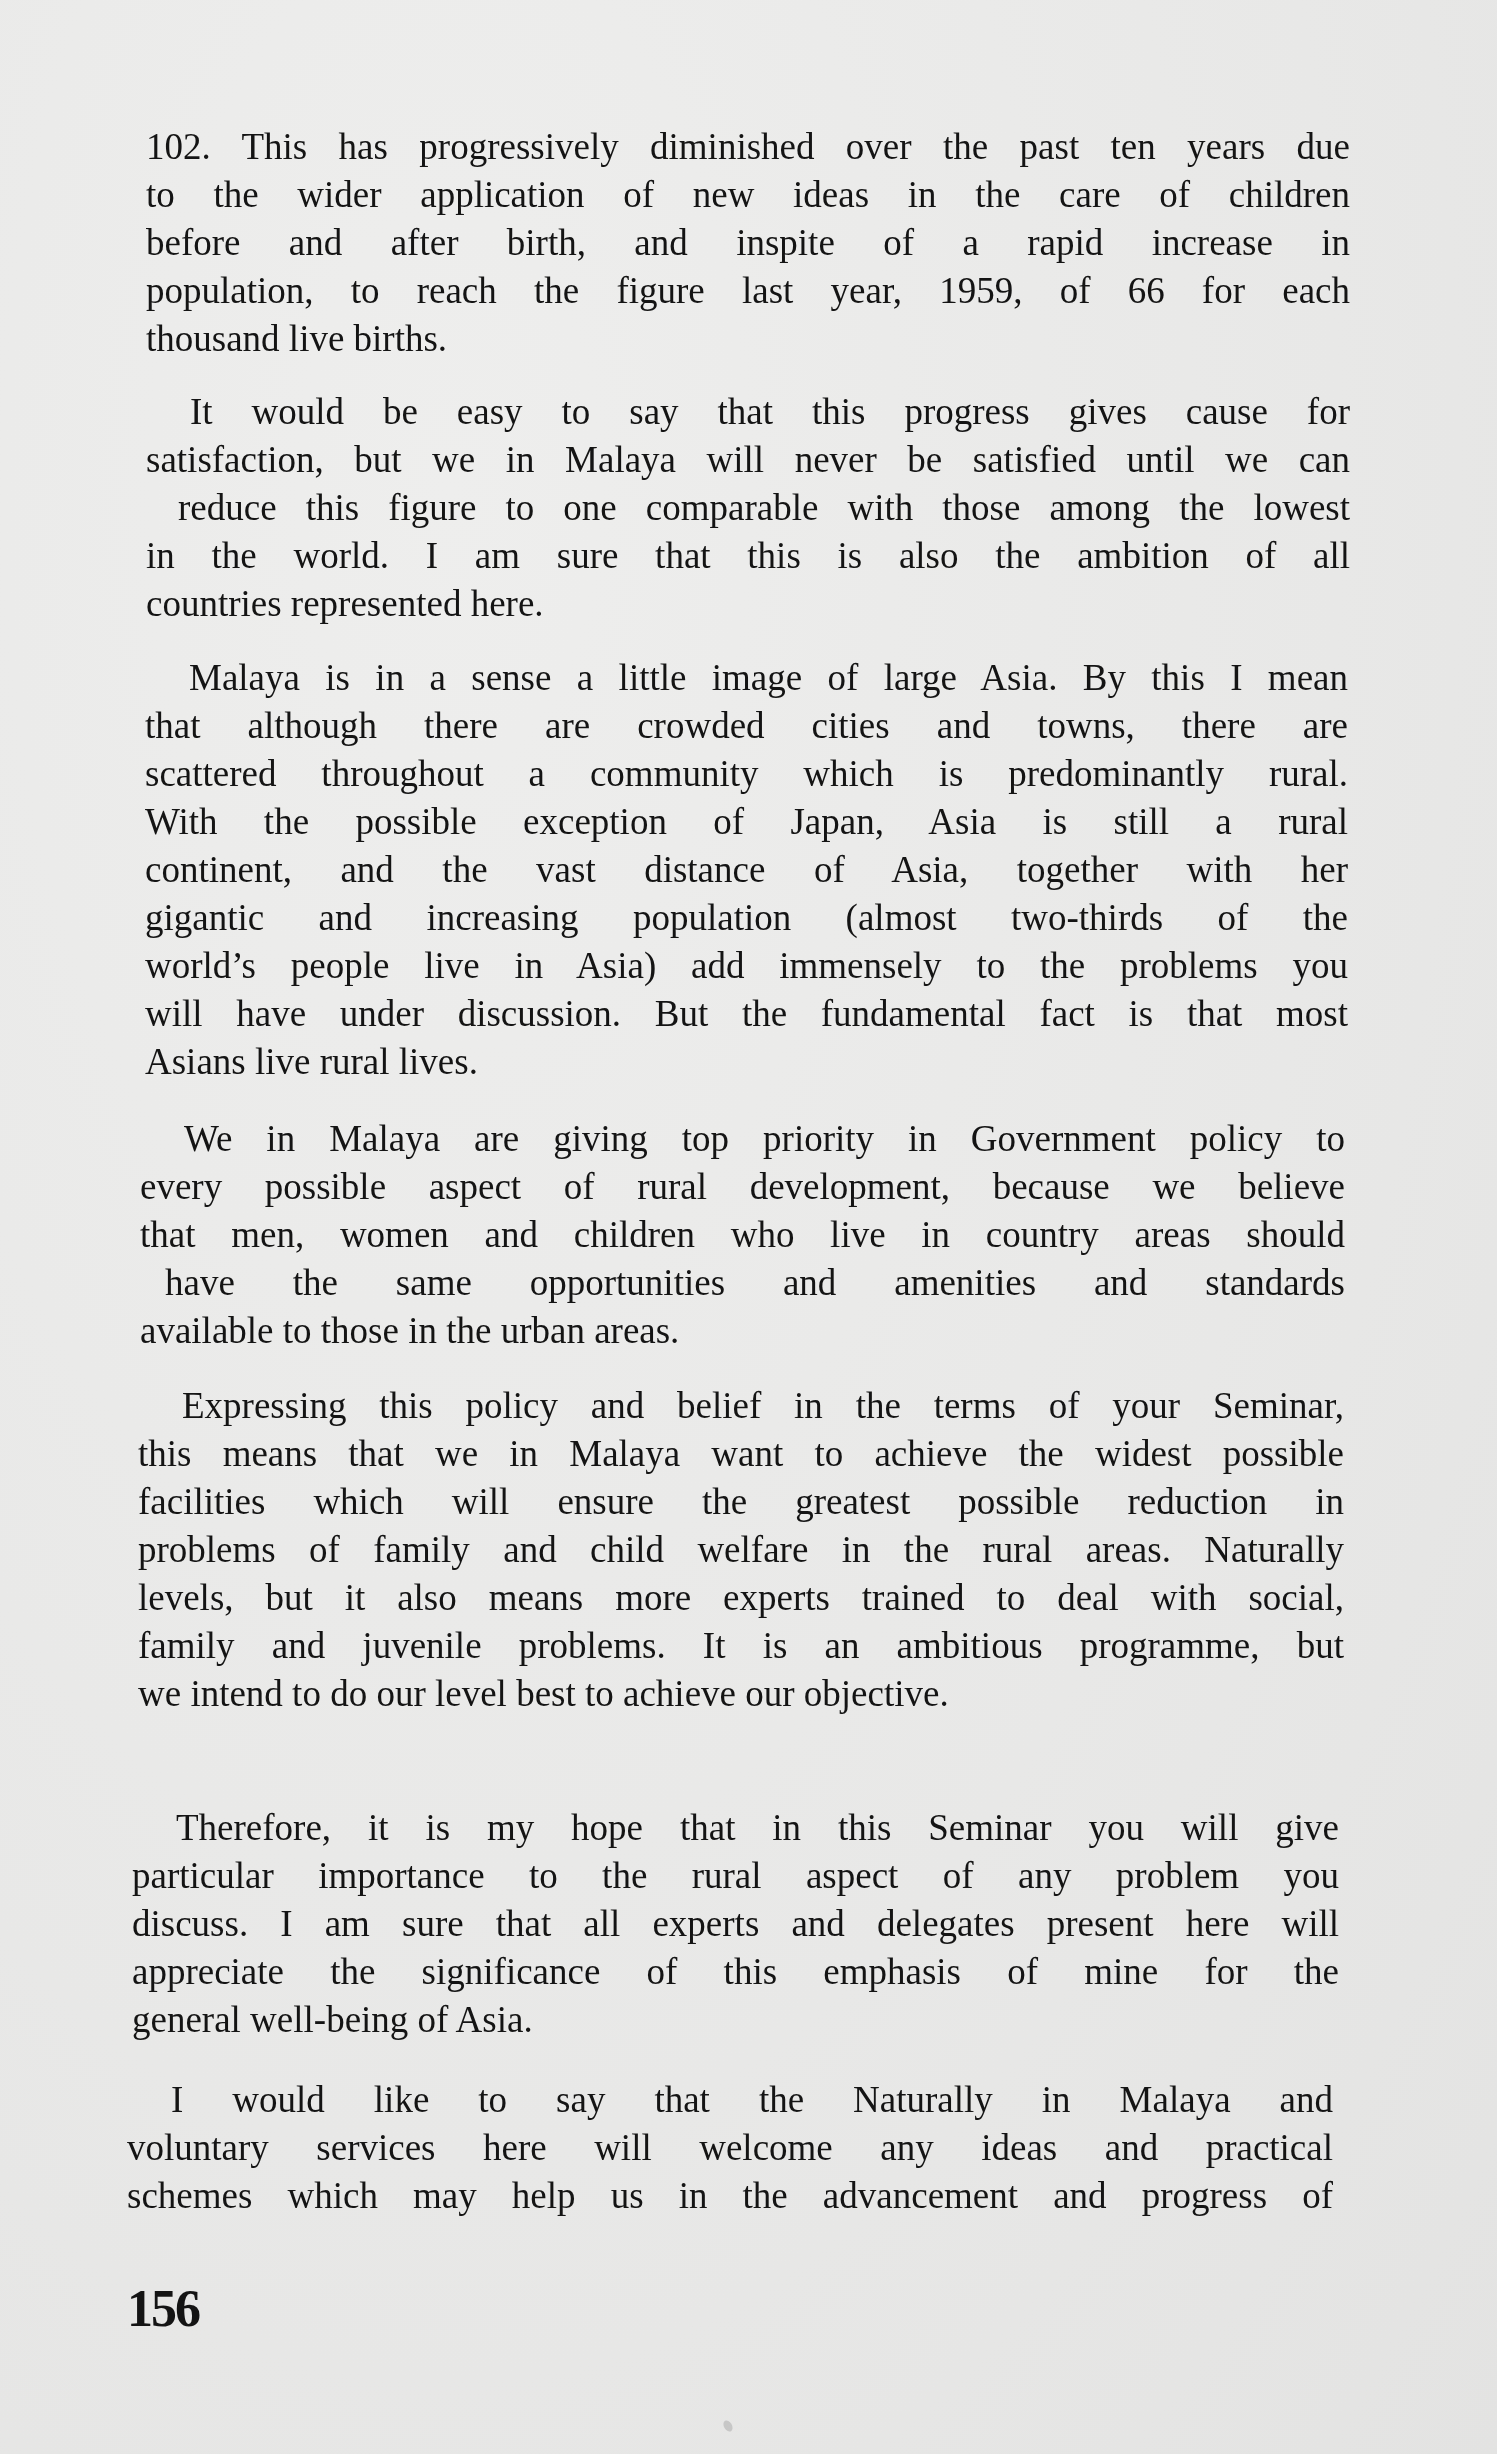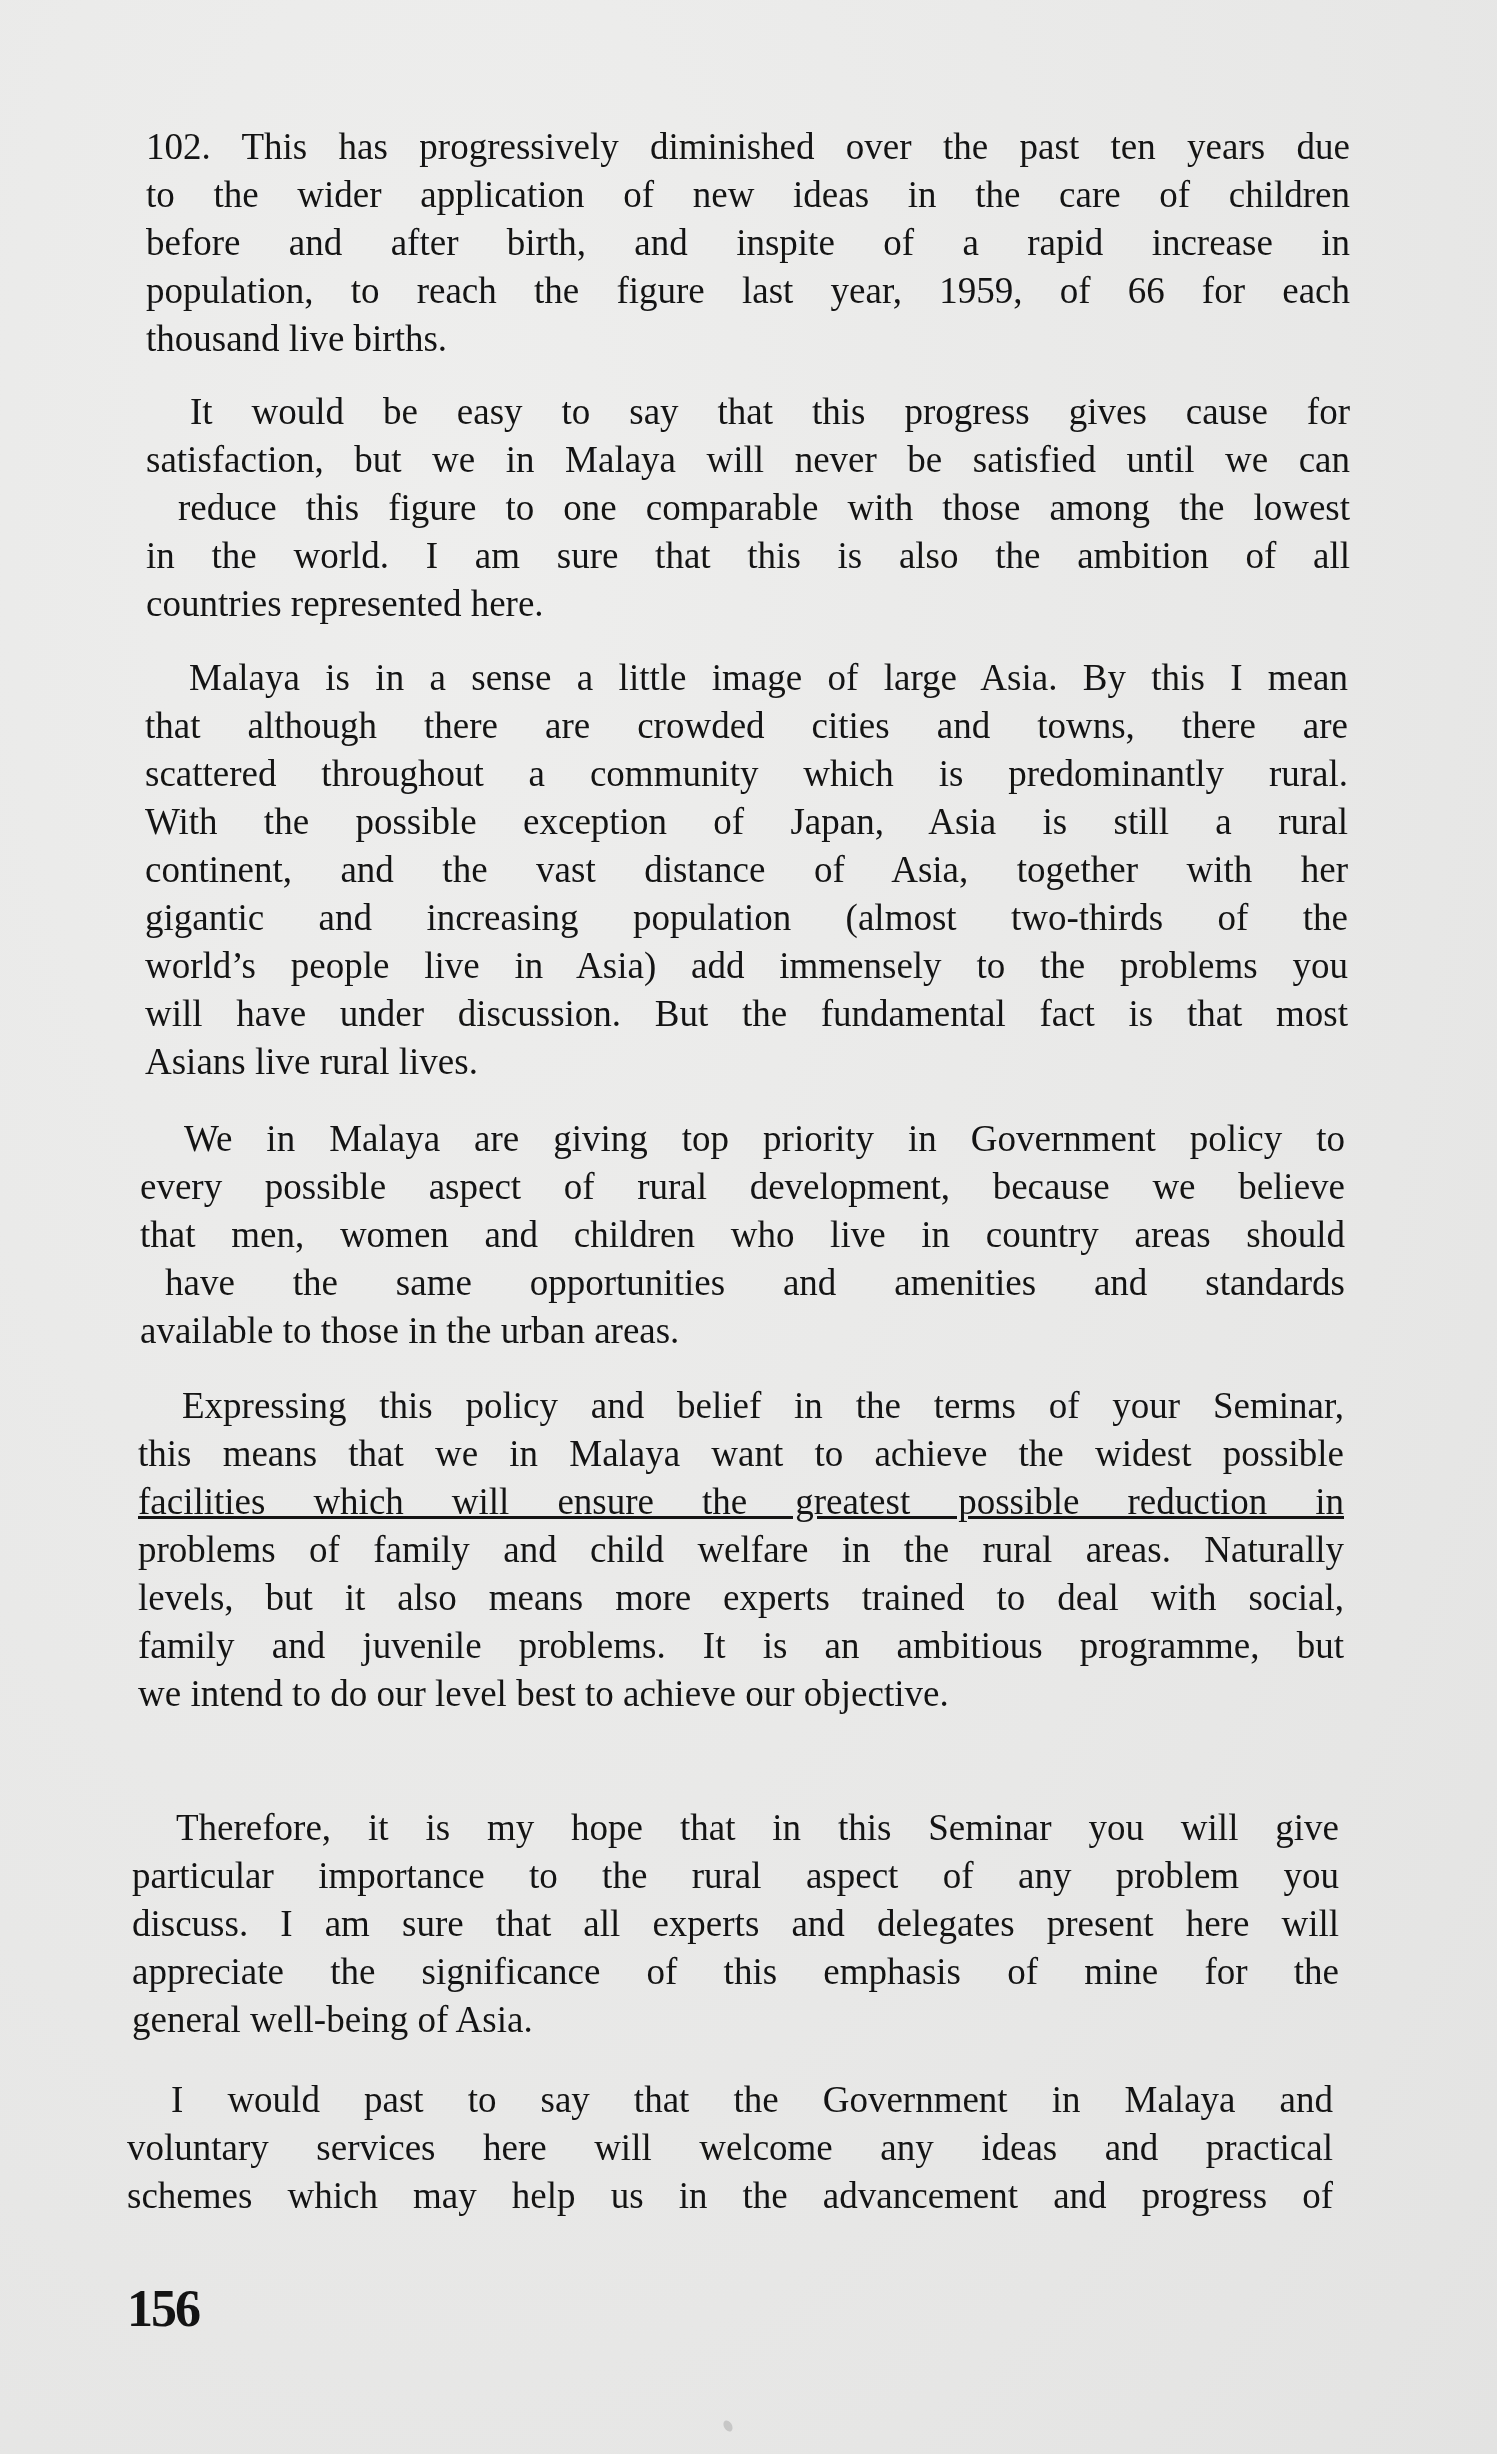--- a/index.html
+++ b/index.html
@@ -74,37 +74,37 @@
     <span class="line indent" style="white-space: normal; overflow: hidden;">We in Malaya are giving top priority in Government policy to</span>
     <span class="line" style="white-space: normal; overflow: hidden;">every possible aspect of rural development, because we believe</span>
     <span class="line" style="white-space: normal; overflow: hidden;">that men, women and children who live in country areas should</span>
     <span class="line" style="white-space: normal; overflow: hidden; margin-left: 25px;">have the same opportunities and amenities and standards</span>
     <span class="line last">available to those in the urban areas.</span>
   </div>
 
   <div class="para" id="p5" style="left:138px; top:1370px; width:1206px;">
     <span class="line indent" style="white-space: normal; overflow: hidden;">Expressing this policy and belief in the terms of your Seminar,</span>
     <span class="line" style="white-space: normal; overflow: hidden;">this means that we in Malaya want to achieve the widest possible</span>
-    <span class="line" style="white-space: normal; overflow: hidden; text-decoration: underline;">facilities which will ensure the greatest possible reduction in</span>
+    <span class="line" style="white-space: normal; overflow: hidden;">facilities which will ensure the greatest possible reduction in</span>
     <span class="line" style="white-space: normal; overflow: hidden;">problems of family and child welfare in the rural areas. Naturally</span>
     <span class="line" style="white-space: normal; overflow: hidden;">levels, but it also means more experts trained to deal with social,</span>
     <span class="line" style="white-space: normal; overflow: hidden;">family and juvenile problems. It is an ambitious programme, but</span>
     <span class="line last">we intend to do our level best to achieve our objective.</span>
   </div>
 
   <div class="para" id="p6" style="left:132px; top:1792px; width:1207px;">
     <span class="line indent" style="white-space: normal; overflow: hidden;">Therefore, it is my hope that in this Seminar you will give</span>
     <span class="line" style="white-space: normal; overflow: hidden;">particular importance to the rural aspect of any problem you</span>
     <span class="line" style="white-space: normal; overflow: hidden;">discuss. I am sure that all experts and delegates present here will</span>
     <span class="line" style="white-space: normal; overflow: hidden;">appreciate the significance of this emphasis of mine for the</span>
     <span class="line last">general well-being of Asia.</span>
   </div>
 
   <div class="para" id="p7" style="left:127px; top:2064px; width:1206px;">
-    <span class="line indent" style="white-space: normal; overflow: hidden;">I would past to say that the Government in Malaya and</span>
+    <span class="line indent" style="white-space: normal; overflow: hidden;">I would like to say that the Naturally in Malaya and</span>
     <span class="line" style="white-space: normal; overflow: hidden;">voluntary services here will welcome any ideas and practical</span>
     <span class="line" style="white-space: normal; overflow: hidden;">schemes which may help us in the advancement and progress of</span>
   </div>
 
   <div class="page-number">156</div>
 
   <div class="speck"></div>
 </div>
 
 

